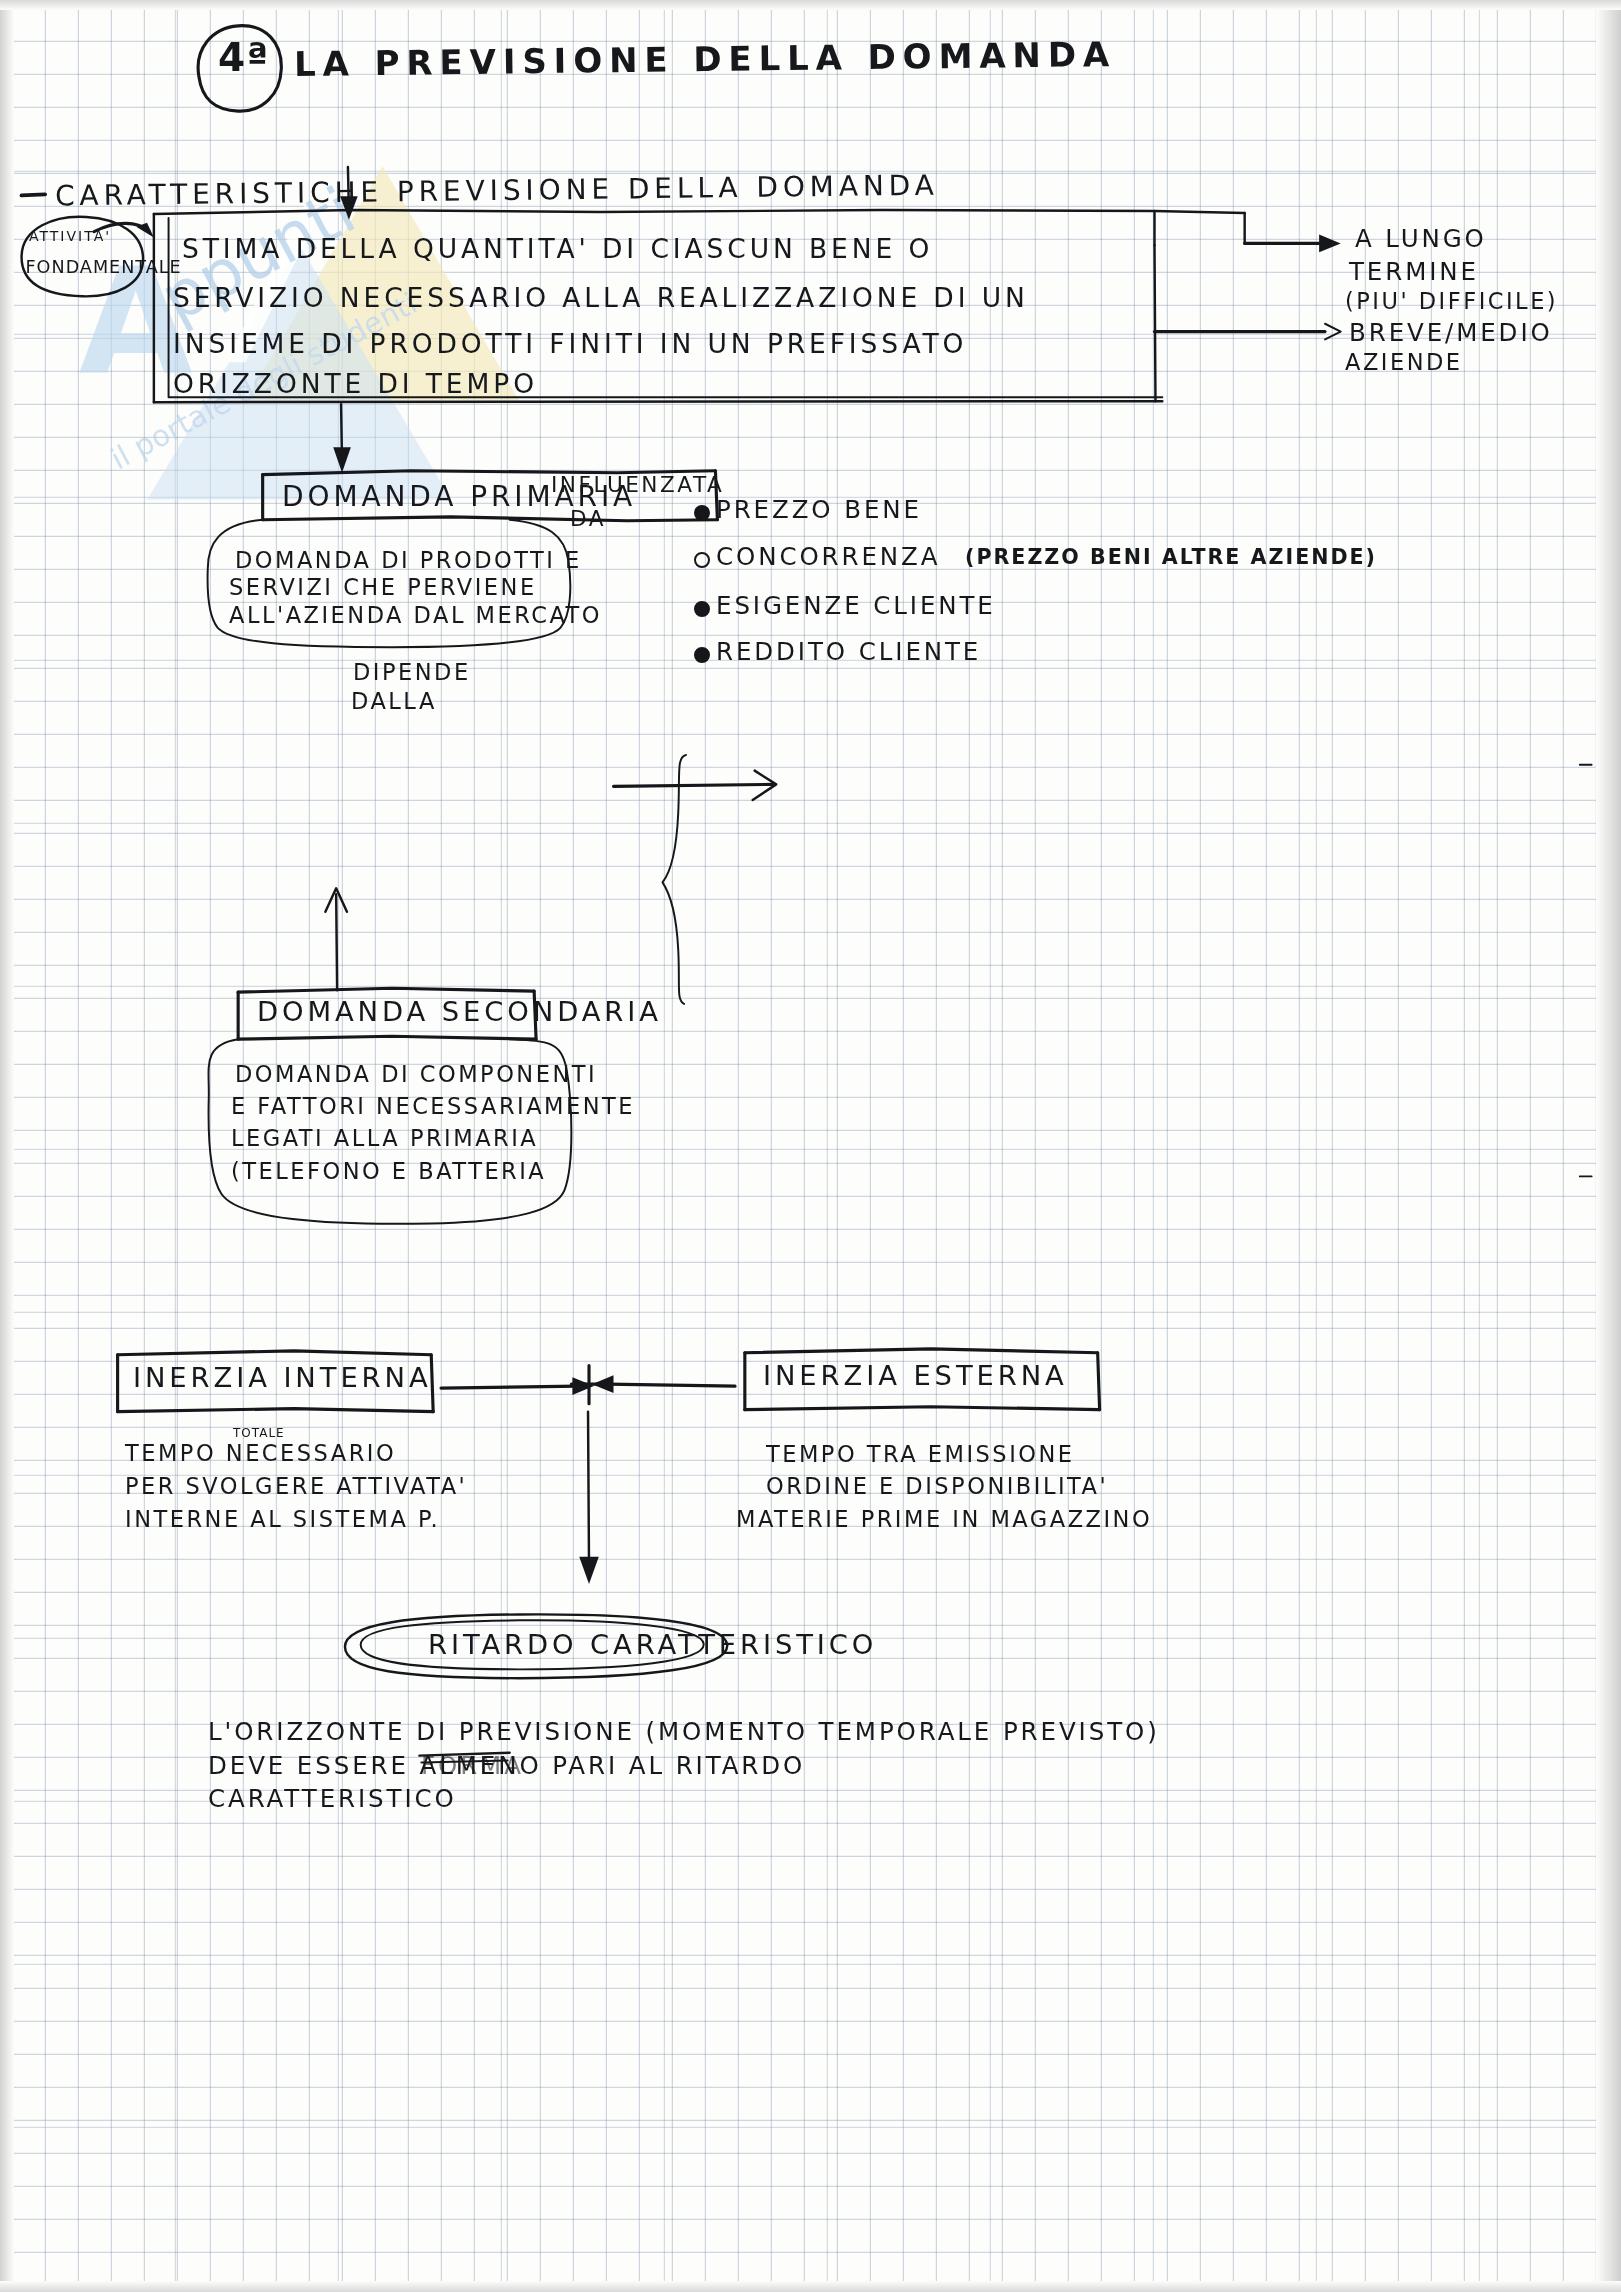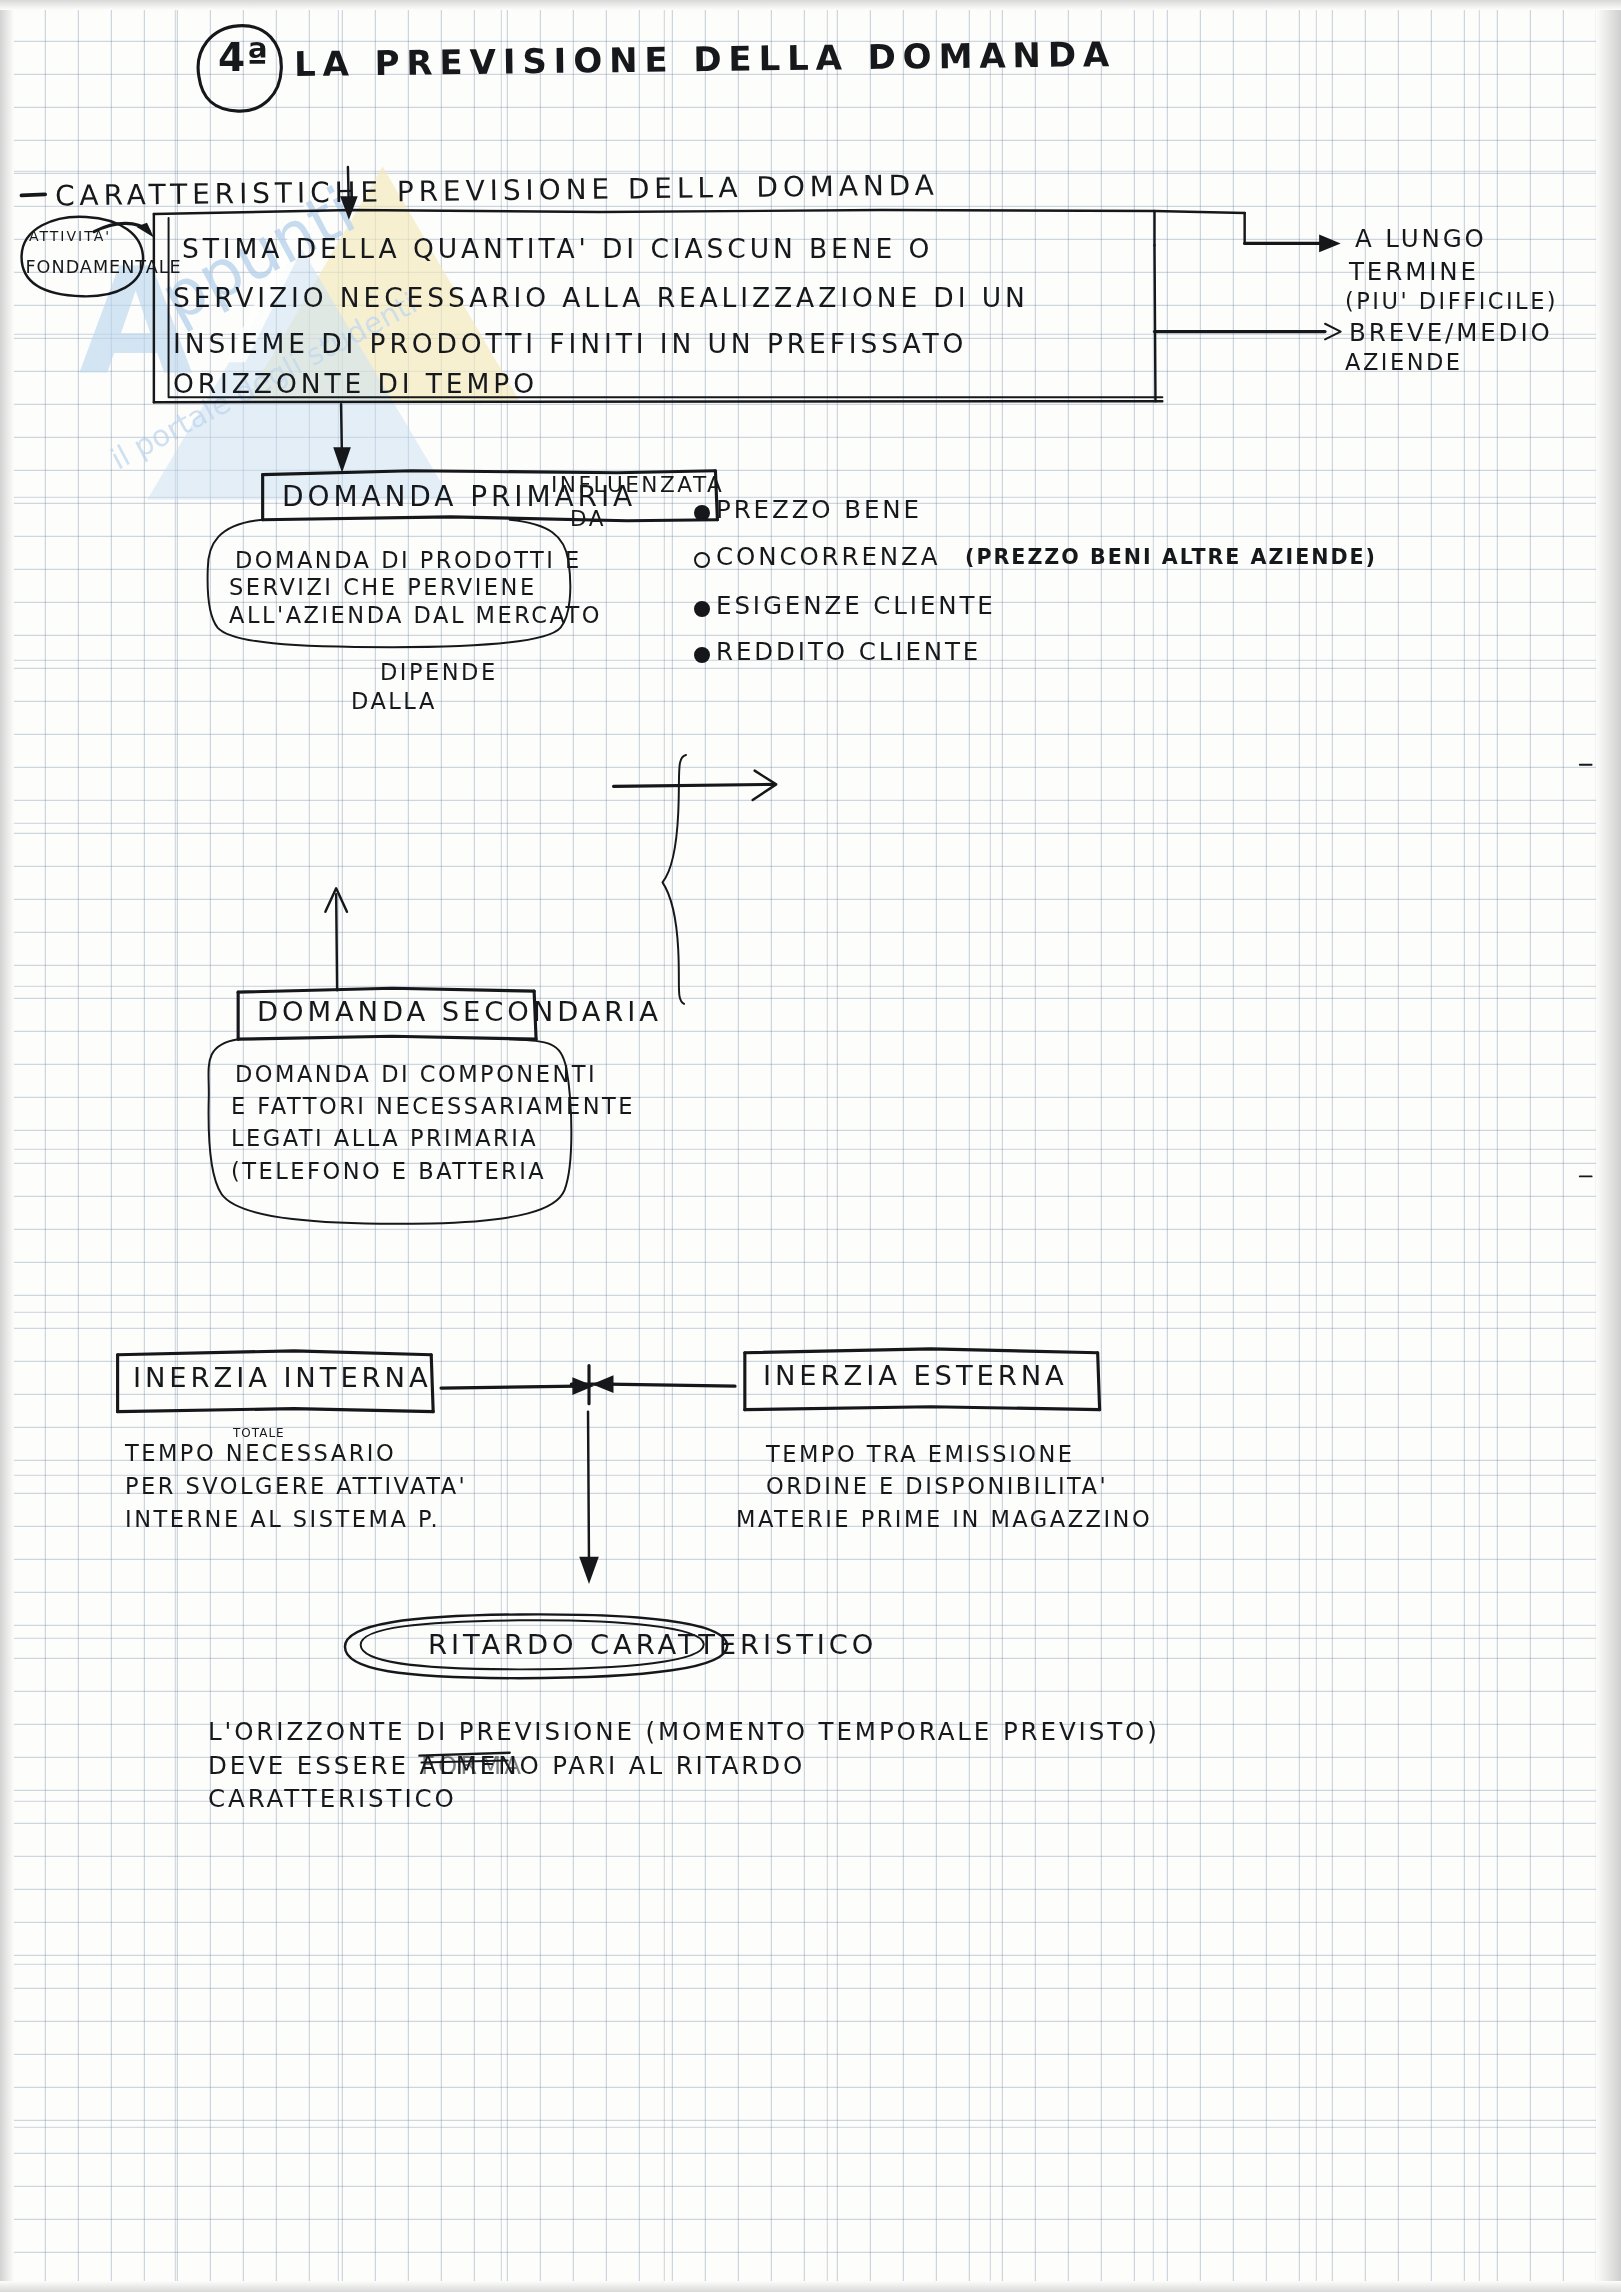--- a/index.html
+++ b/index.html
@@ -218,21 +218,21 @@
   <div class="bullet" style="left:694px;top:552px;"></div>
   <div class="hw t-bodys" style="left:716px;top:542px;">CONCORRENZA</div>
   <div class="hw t-tiny" style="left:965px;top:545px;font-size:20.6px;font-weight:bold;">(PREZZO BENI ALTRE AZIENDE)</div>
 
   <div class="bullet solid" style="left:694px;top:601px;"></div>
   <div class="hw t-bodys" style="left:716px;top:591px;">ESIGENZE  CLIENTE</div>
 
   <div class="bullet solid" style="left:694px;top:647px;"></div>
   <div class="hw t-bodys" style="left:716px;top:637px;">REDDITO  CLIENTE</div>
 
-  <div class="hw t-small" style="left:353px;top:659px;margin-left:27px;">DIPENDE</div>
+  <div class="hw t-small" style="left:353px;top:659px;">DIPENDE</div>
   <div class="hw t-small" style="left:351px;top:688px;">DALLA</div>
 
   <div class="hw t-body" style="left:257px;top:996px;font-size:27.4px;">DOMANDA  SECONDARIA</div>
   <div class="hw t-small" style="left:235px;top:1061px;">DOMANDA   DI   COMPONENTI</div>
   <div class="hw t-small" style="left:231px;top:1093px;">E  FATTORI  NECESSARIAMENTE</div>
   <div class="hw t-small" style="left:231px;top:1125px;text-align:right;">LEGATI   ALLA   PRIMARIA</div>
   <div class="hw t-small" style="left:231px;top:1158px;">(TELEFONO   E   BATTERIA</div>
 
   <div class="hw t-body" style="left:133px;top:1362px;font-size:27.4px;">INERZIA     INTERNA</div>
   <div class="hw" style="left:233px;top:1426px;font-size:12px;letter-spacing:1px;">TOTALE</div>

